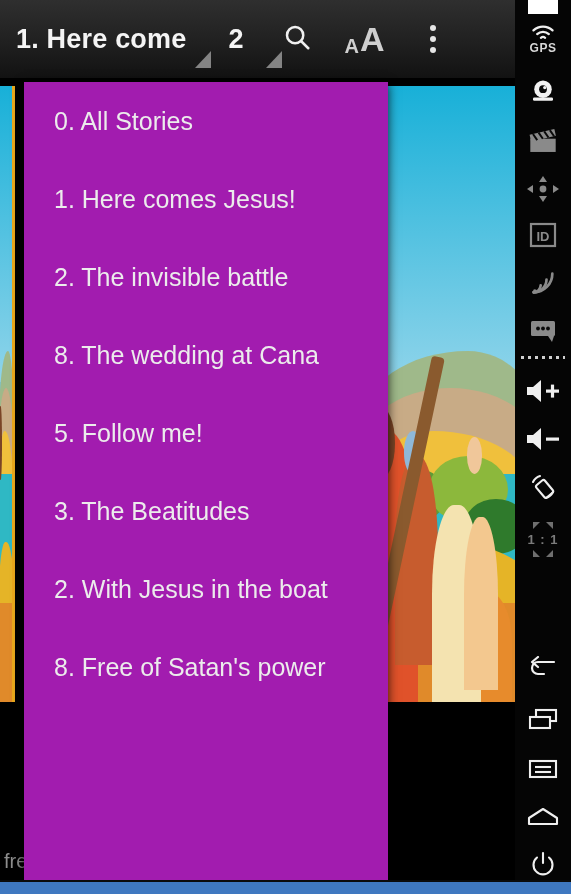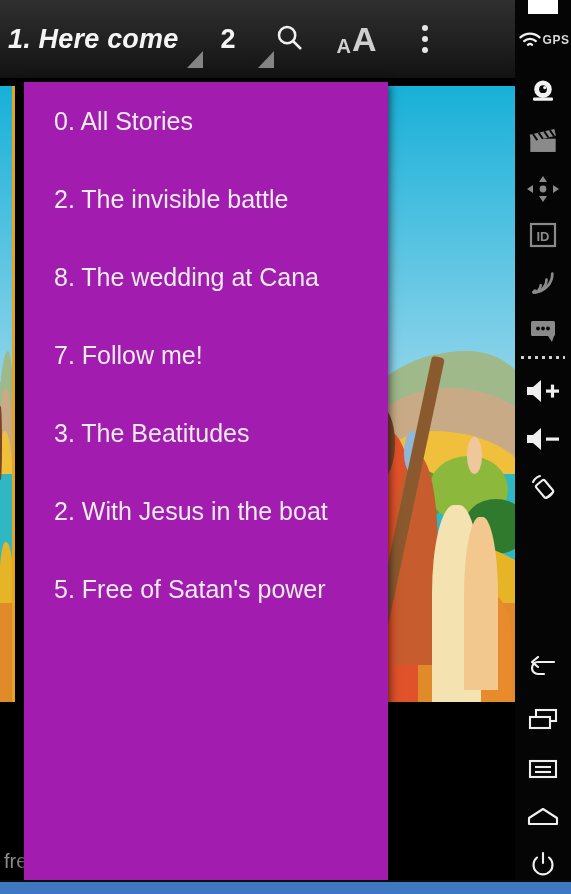--- a/index.html
+++ b/index.html
@@ -139,25 +139,24 @@
     left: 0; top: 0;
     width: 515px;
     height: 78px;
     background: linear-gradient(#2f2f2f 0%, #202020 55%, #121212 100%);
     display: flex;
     align-items: center;
     box-sizing: border-box;
   }
   #title-spinner {
     position: relative;
-    margin-left: 8px;
+    margin-left: 16px;
     display: flex;
     align-items: center;
     height: 78px;
-    font-style: italic;
   }
   #toolbar-title {
     color: #f4f4f4;
     font-size: 27px;
     font-weight: bold;
     letter-spacing: .2px;
     white-space: nowrap;
   }
   #page-spinner {
     position: relative;
@@ -301,21 +300,21 @@
       to right, #cfcfcf 0 3px, transparent 3px 7px);
   }
   .gps-label {
     font-size: 12px;
     font-weight: bold;
     letter-spacing: .5px;
     margin-top: 1px;
   }
   .stack {
     display: flex;
-    flex-direction: row;
+    flex-direction: column;
     align-items: center;
     line-height: 1;
   }
   .ratio-label {
     font-size: 13px;
     font-weight: bold;
     color: #7b7b7b;
     letter-spacing: 1px;
   }
 </style>
@@ -399,36 +398,39 @@
             <i></i>
         </span>
       </div>
     </div>
 
     <div id="dropdown">
       <div class="menu-item">
         <span>0. All Stories</span>
       </div>
       <div class="menu-item">
+        <span>1. Here comes Jesus!</span>
+      </div>
+      <div class="menu-item">
         <span>2. The invisible battle</span>
       </div>
       <div class="menu-item">
         <span>8. The wedding at Cana</span>
       </div>
       <div class="menu-item">
-        <span>7. Follow me!</span>
+        <span>5. Follow me!</span>
       </div>
       <div class="menu-item">
         <span>3. The Beatitudes</span>
       </div>
       <div class="menu-item">
         <span>2. With Jesus in the boat</span>
       </div>
       <div class="menu-item">
-        <span>5. Free of Satan's power</span>
+        <span>8. Free of Satan's power</span>
       </div>
     </div>
 
   </div>
 
   <div id="sidebar">
 
     <div id="notch"></div>
 
     <div class="side-btn" style="top:16px">
@@ -533,20 +535,33 @@
     <div class="side-btn" style="top:466px">
       <span>
         <svg width="32" height="32" viewBox="0 0 32 32" fill="none" stroke="#efefef" stroke-width="2.1" stroke-linecap="round">
           <path d="M6 11 A12 12 0 0 1 13 5"></path>
           <path d="M26 21 A12 12 0 0 1 19 27"></path>
           <rect x="10.5" y="10.5" width="11" height="16" rx="2" transform="rotate(-40 16 16)"></rect>
         </svg>
       </span>
     </div>
 
+    <div class="side-btn dim" style="top:516px">
+      <span class="stack">
+        <svg width="36" height="12" viewBox="0 0 36 12" fill="#6f6f6f">
+          <polygon points="8,1 15,1 8,8"></polygon>
+          <polygon points="28,1 21,1 28,8"></polygon>
+        </svg>
+        <span class="ratio-label">1 : 1</span>
+        <svg width="36" height="12" viewBox="0 0 36 12" fill="#6f6f6f">
+          <polygon points="8,11 15,11 8,4"></polygon>
+          <polygon points="28,11 21,11 28,4"></polygon>
+        </svg>
+      </span>
+    </div>
 
     <div class="side-btn" style="top:648px">
       <span>
         <svg width="34" height="26" viewBox="0 0 34 26" fill="none" stroke="#efefef" stroke-width="2.2" stroke-linecap="round" stroke-linejoin="round">
           <path d="M28 6 L12 6 A6 6 0 0 0 12 18 L18 18"></path>
           <polyline points="12,1 6,6 12,11"></polyline>
         </svg>
       </span>
     </div>
 

